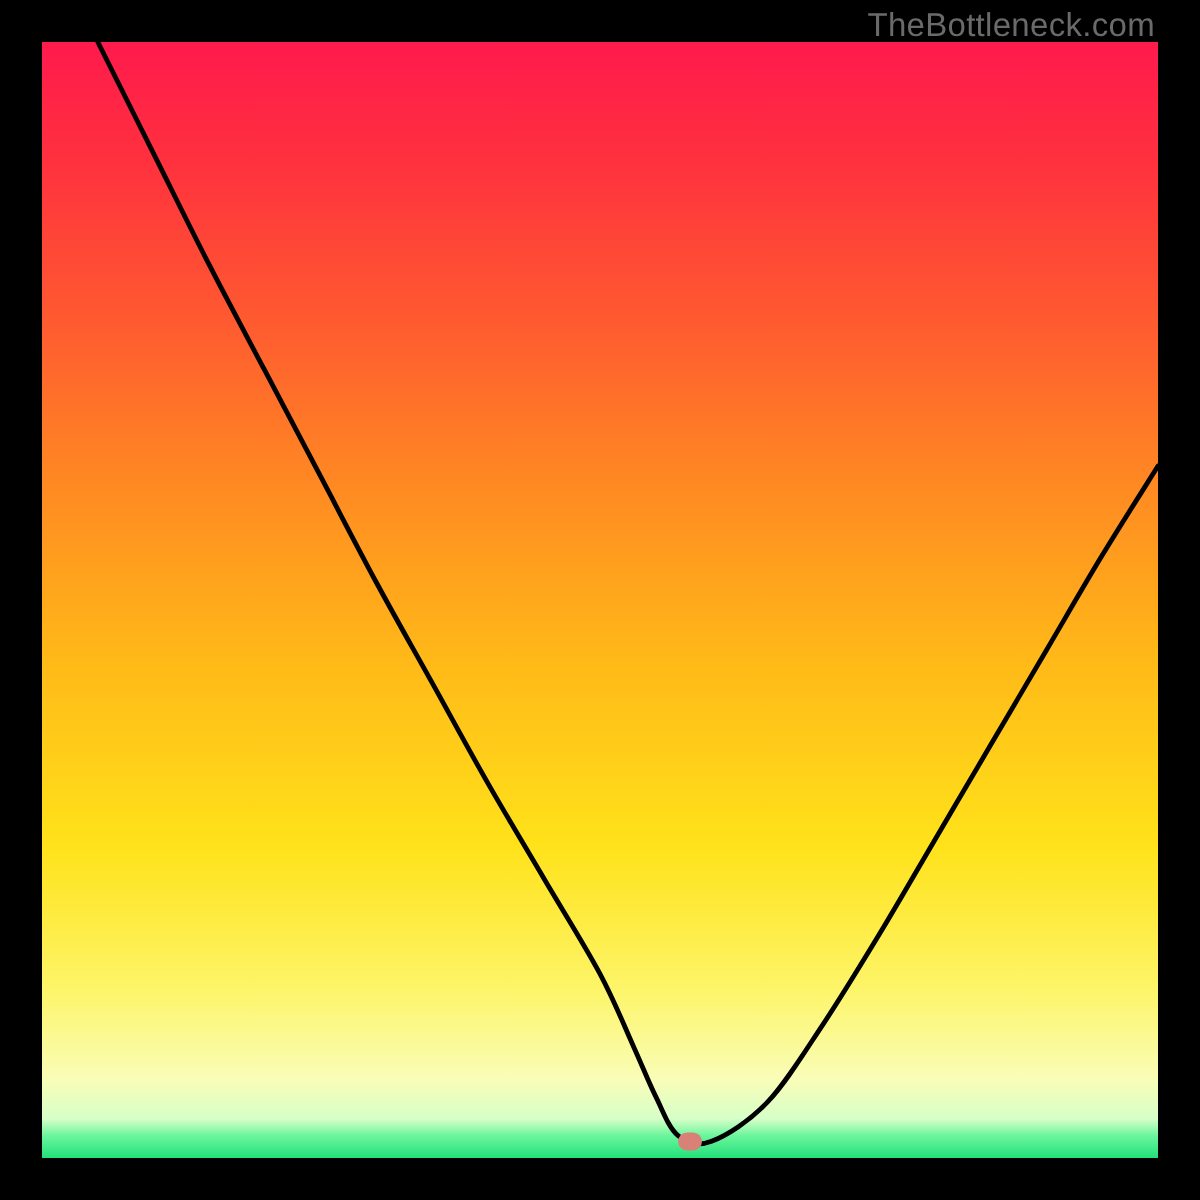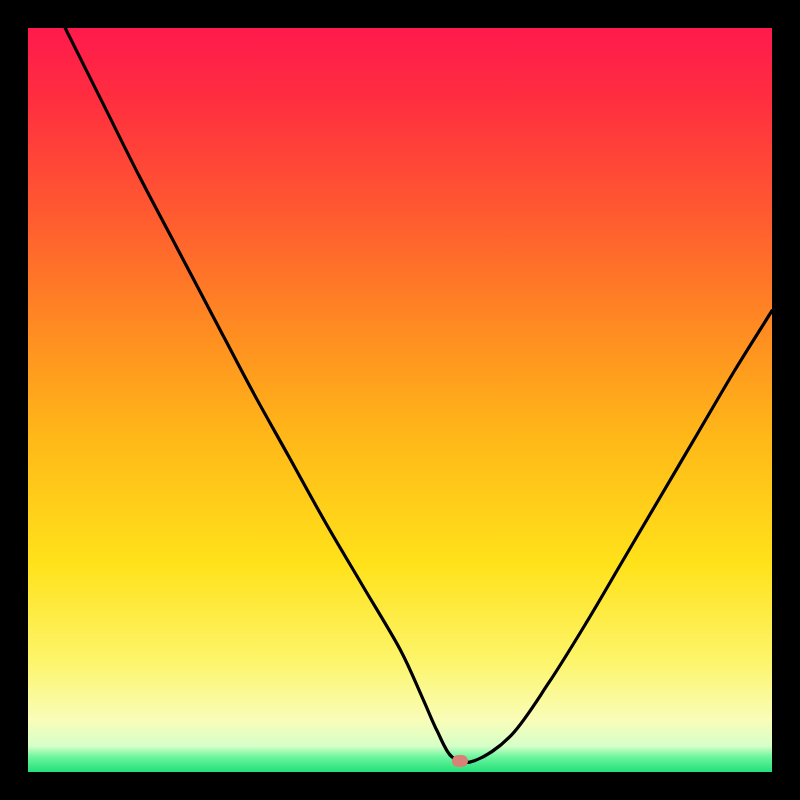--- a/index.html
+++ b/index.html
@@ -62,19 +62,20 @@
     height: 12px;
     border-radius: 6px;
     background: #d98176;
     transform: translate(-50%, -50%);
   }
 </style>
 </head>
 <body>
 
 <div class="frame">
+  <div class="watermark">TheBottleneck.com</div>
   <div class="plot-area">
     <svg class="curve" viewBox="0 0 744 744" preserveAspectRatio="none">
       <path id="curve-path" fill="none" stroke="#000000" stroke-width="3.2" stroke-linecap="round" stroke-linejoin="round" d="M 37.2 0 C 43.40 12.40, 62.00 49.60, 74.40 74.40 C 86.80 99.20, 99.20 124.62, 111.60 148.80 C 124.00 172.98, 136.40 195.92, 148.80 219.48 C 161.20 243.04, 173.60 266.60, 186.00 290.16 C 198.40 313.72, 210.80 337.90, 223.20 360.84 C 235.60 383.78, 248.00 405.48, 260.40 427.80 C 272.80 450.12, 285.20 473.06, 297.60 494.76 C 310.00 516.46, 322.40 536.92, 334.80 558.00 C 347.20 579.08, 362.08 602.64, 372.00 621.24 C 381.92 639.84, 388.12 655.96, 394.32 669.60 C 400.52 683.24, 404.24 693.16, 409.20 703.08 C 414.16 713.00, 417.88 724.16, 424.08 729.12 C 430.28 734.08, 436.48 736.56, 446.40 732.84 C 456.32 729.12, 471.20 719.82, 483.60 706.80 C 496.00 693.78, 508.40 673.32, 520.80 654.72 C 533.20 636.12, 545.60 615.66, 558.00 595.20 C 570.40 574.74, 582.80 553.04, 595.20 531.96 C 607.60 510.88, 620.00 489.80, 632.40 468.72 C 644.80 447.64, 657.20 426.56, 669.60 405.48 C 682.00 384.40, 694.40 362.70, 706.80 342.24 C 719.20 321.78, 737.80 292.64, 744.00 282.72"></path>
     </svg>
     <div class="marker" id="marker" style="left: 431.52px; top: 732.84px; background: rgb(217, 129, 118);"></div>
   </div>
 </div>
 
 </body></html>

